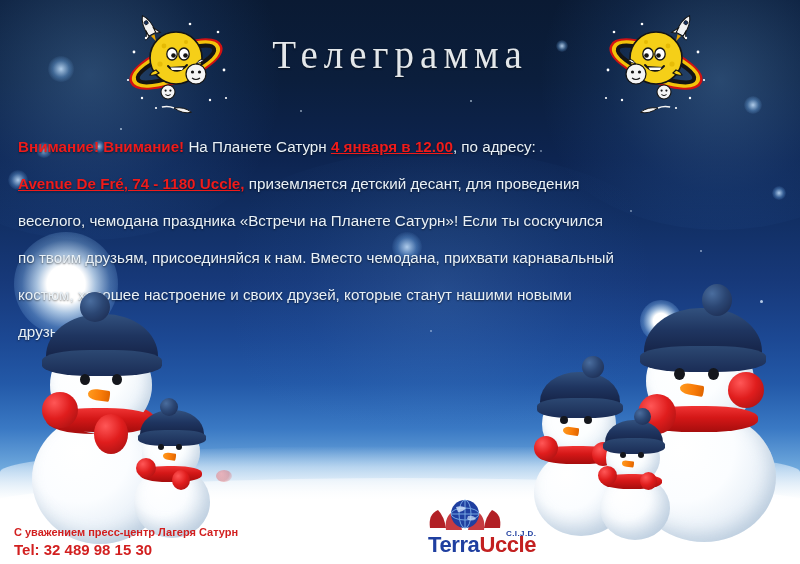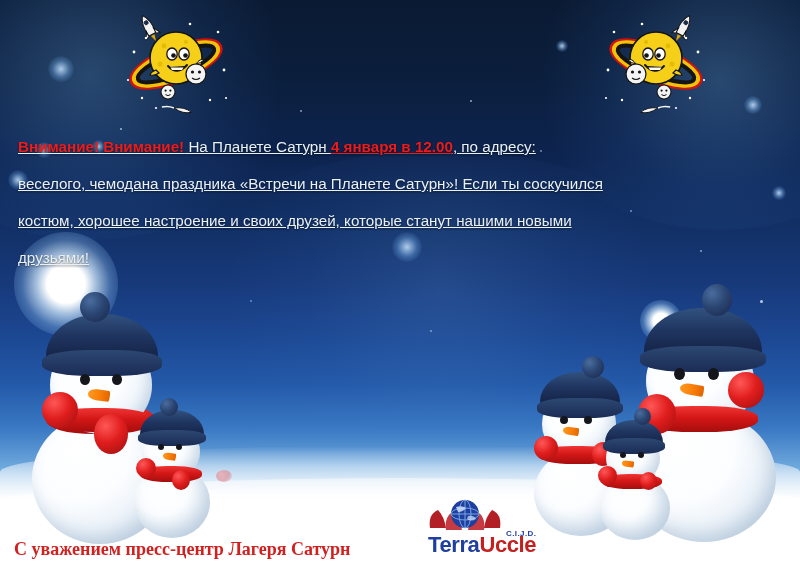--- a/index.html
+++ b/index.html
@@ -49,21 +49,21 @@
   .mascot{position:absolute;top:12px;width:112px;height:104px;}
   .mascot.left{left:122px;}
   .mascot.right{left:598px;}
 
   
   .body-text{
     position:absolute;left:18px;top:128px;width:766px;
     font-size:15.2px;color:#e9f1f7;line-height:37px;
     text-shadow:0 1px 2px rgba(0,0,0,.55);
   }
-  .body-text p{margin:0;text-align:justify;text-decoration:underline;}
+  .body-text p{margin:0;text-align:justify;}
   .body-text p.last{text-align:left;}
   .hl{color:#ef1b1b;font-weight:bold;}
   .hl-u{color:#ef1b1b;font-weight:bold;text-decoration:underline;}
 
   
   .snow-ground{
     position:absolute;left:0;bottom:0;width:800px;height:118px;
     background:linear-gradient(180deg,rgba(255,255,255,0) 0%,rgba(245,250,255,.55) 18%,#ffffff 46%,#ffffff 100%);
     border-radius:48% 48% 0 0/22% 22% 0 0;
   }
@@ -108,21 +108,21 @@
     position:absolute;border-radius:44%;
     background:linear-gradient(180deg,#f03434 0%,#d41717 45%,#a60d0d 100%);
   }
   .sm-spom{
     position:absolute;border-radius:50%;
     background:radial-gradient(circle at 34% 30%,#ff5757 0%,#e01d1d 46%,#9d0f0f 100%);
   }
 
   
   .footer{position:absolute;left:14px;bottom:6px;color:#d21f1f;font-weight:bold;line-height:17px;}
-  .footer .l1{font-size:18px;font-family:Liberation Serif, serif;}
+  .footer .l1{font-size:11px;}
   .footer .l2,.footer .l3{font-size:15px;}
 
   .logo{position:absolute;left:428px;bottom:8px;width:120px;height:54px;}
   .logo-word{
     position:absolute;left:0;bottom:-2px;width:124px;
     font-size:22px;font-weight:bold;letter-spacing:-.4px;
   }
   .logo-demo{color:#1f3fa0;}
   .logo-terra{color:#c32020;}
   .logo-cijd{
@@ -226,20 +226,21 @@
           <circle cx="88" cy="88" r="1.2" fill="#fff"></circle>
           <circle cx="20" cy="86" r="1.2" fill="#fff"></circle>
           <circle cx="68" cy="12" r="1.3" fill="#fff"></circle>
           <circle cx="34" cy="96" r="1.1" fill="#fff"></circle>
           <circle cx="6" cy="68" r="1.1" fill="#fff"></circle>
           <circle cx="104" cy="86" r="1.1" fill="#fff"></circle>
         </g>
       </svg>
     </div>
 
+    <div class="title">Телеграмма</div>
 
     <div class="mascot right">
       <svg viewBox="0 0 112 104" width="112" height="104" style="transform:scaleX(-1);">
         <g>
           <g transform="translate(16,6) rotate(-28)">
             <path d="M5 0 C9 5 10 13 9 21 L1 21 C0 13 1 5 5 0 Z" fill="#f2f2f2" stroke="#111" stroke-width="1"></path>
             <path d="M1 16 L-3 23 L1 22 Z M9 16 L13 23 L9 22 Z" fill="#f2f2f2" stroke="#111" stroke-width="1"></path>
             <circle cx="5" cy="8" r="2" fill="#17315e" stroke="#111" stroke-width=".7"></circle>
             <path d="M3 22 L5 29 L7 22 Z" fill="#e8a400"></path>
           </g>
@@ -288,21 +289,25 @@
           <circle cx="104" cy="86" r="1.1" fill="#fff"></circle>
         </g>
       </svg>
     </div>
   </div>
 
   <div class="body-text">
     <p>
       <span class="hl">Внимание!  Внимание!</span><span> На Планете Сатурн </span><span class="hl-u">4 января в 12.00</span><span>, по адресу:</span>
     </p>
+    <p>
+      <span class="hl-u">Avenue De Fré, 74 - 1180 Uccle,</span><span> приземляется  детский десант, для проведения</span>
+    </p>
     <p>веселого, чемодана праздника «Встречи на Планете Сатурн»! Если ты соскучился</p>
+    <p>по твоим друзьям, присоединяйся к нам. Вместо чемодана, прихвати карнавальный</p>
     <p>костюм,  хорошее настроение и своих друзей, которые станут   нашими новыми</p>
     <p class="last">друзьями!</p>
   </div>
 
   <div class="snow-ground"></div>
   <div class="snow-ground2"></div>
 
   <div class="snowman" style="left:24px;top:330px;width:160px;height:210px;">
     <div class="sm-body" style="left:8px;top:84px;width:136px;height:130px;"></div>
     <div class="sm-scarf" style="left:22px;top:74px;width:108px;height:30px;"></div>
@@ -372,20 +377,21 @@
     <div class="sm-scarf" style="left:6px;top:46px;width:60px;height:15px;"></div>
     <div class="sm-spom" style="left:2px;top:38px;width:19px;height:19px;"></div>
     <div class="sm-spom" style="left:44px;top:44px;width:17px;height:18px;"></div>
   </div>
 
   <div style="position:absolute;left:216px;top:470px;width:16px;height:12px;border-radius:50%;
               background:radial-gradient(circle at 34% 30%,rgba(255,140,140,.55) 0%,rgba(224,60,60,.35) 55%,rgba(224,60,60,0) 100%);"></div>
 
   <div class="footer">
     <div class="l1">С уважением пресс-центр Лагеря Сатурн</div>
+    <div class="l2">Tel: 32 489 98 15 30</div>
   </div>
 
   <div class="logo">
     <svg viewBox="0 0 120 40" width="120" height="40" style="position:absolute;left:-4px;top:-4px;">
 
       <path d="M6 30 Q4 16 14 12 Q20 18 22 30 Z" fill="#b22026"></path>
       <path d="M22 32 Q20 18 30 13 Q36 20 38 32 Z" fill="#c0262c" opacity=".9"></path>
       <path d="M76 30 Q78 16 68 12 Q62 18 60 30 Z" fill="#b22026"></path>
       <path d="M60 32 Q62 18 52 13 Q46 20 44 32 Z" fill="#c0262c" opacity=".9"></path>
 

